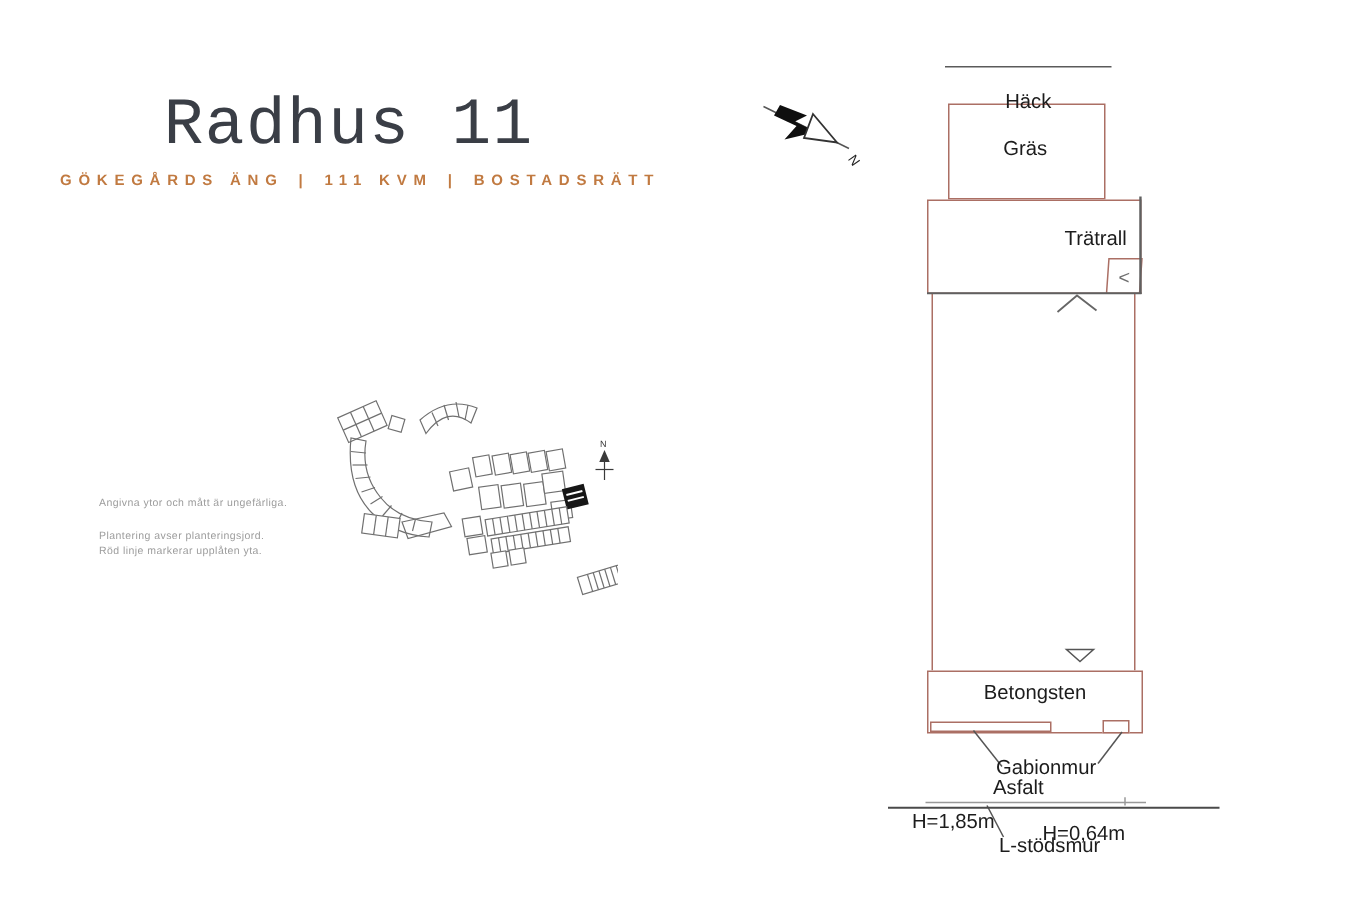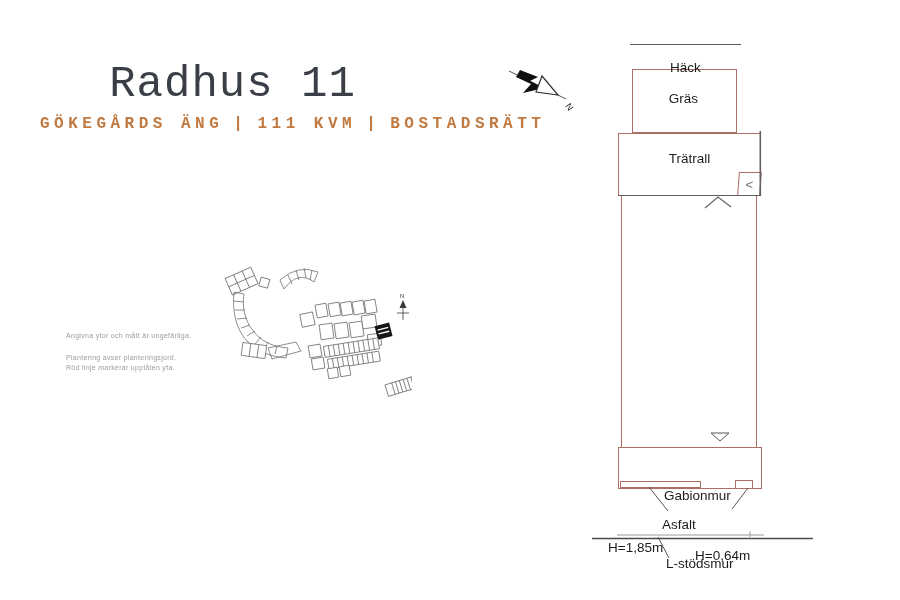--- a/index.html
+++ b/index.html
@@ -3,22 +3,22 @@
 <meta charset="utf-8">
 <style>
   html,body{margin:0;padding:0;background:#fff;}
   .page{position:relative;width:900px;height:600px;background:#ffffff;overflow:hidden;
         font-family:"Liberation Sans", sans-serif;}
 
   
   .header{position:absolute;left:40px;top:62px;width:385px;text-align:center;}
   .title{font-family:Liberation Mono, monospace;font-weight:400;color:#3a3e46;
          font-size:44px;line-height:44px;margin:0;letter-spacing:1px;}
-  .subtitle{margin-top:9px;font-size:16px;font-weight:bold;color:#c17a41;
-            letter-spacing:4.5px;white-space:nowrap;font-family:Liberation Mono, monospace;}
+  .subtitle{margin-top:9px;font-size:10px;font-weight:bold;color:#c17a41;
+            letter-spacing:4.5px;white-space:nowrap;}
   .subtitle .sep{margin:0 10px;color:#c17a41;}
 
   
   .notes{position:absolute;left:66px;top:331px;color:#9c9c9c;font-size:7px;
          line-height:10.5px;letter-spacing:0.3px;}
   .notes p{margin:0;}
   .notes p.gap{margin-top:11px;}
 
   
   .box{position:absolute;border:1px solid #ab6f64;background:#fff;box-sizing:border-box;}
@@ -33,23 +33,23 @@
             border-left:1px solid #ab6f64;border-right:1px solid #ab6f64;box-sizing:border-box;}
   .betong-box{left:618px;top:447px;width:144px;height:42px;}
   .gabion-strip-left{left:620px;top:481px;width:81px;height:7px;}
   .gabion-strip-right{left:735px;top:480px;width:18px;height:9px;}
 
   
   .dlabel{position:absolute;color:#1c1c1c;font-size:13.5px;line-height:16px;white-space:nowrap;}
   .center{text-align:center;}
   .lab-hack{left:630px;top:48px;width:111px;margin-top:12px;}
   .lab-gras{left:631px;top:91px;width:105px;}
-  .lab-tratrall{left:618px;top:151px;width:143px;}
+  .lab-tratrall{left:618px;top:151px;width:143px;padding-left:41px;}
   .lab-betong{left:618px;top:454px;width:144px;}
-  .lab-gabion{left:664px;top:488px;}
+  .lab-gabion{left:664px;top:504px;}
   .lab-asfalt{left:662px;top:517px;text-align:right;}
   .lab-h-left{left:608px;top:540px;}
   .lab-h-right{left:695px;top:548px;}
   .lab-lwall{left:666px;top:556px;}
 
   .overlay{position:absolute;left:0;top:0;pointer-events:none;}
   svg text{font-family:"Liberation Sans", sans-serif;}
 </style>
 </head>
 <body>
@@ -206,19 +206,20 @@
     <line x1="617" y1="535" x2="764" y2="535" stroke="#999" stroke-width="1"></line>
     <line x1="750" y1="531.5" x2="750" y2="537" stroke="#999" stroke-width="1"></line>
     <line x1="592" y1="538.5" x2="813" y2="538.5" stroke="#4a4a4a" stroke-width="1.4"></line>
   </svg>
 
   <div class="dlabel center lab-hack">Häck</div>
   <div class="dlabel center lab-gras">Gräs</div>
   <div class="dlabel center lab-tratrall">
     <div>Trätrall</div>
   </div>
+  <div class="dlabel center lab-betong">Betongsten</div>
   <div class="dlabel lab-gabion">Gabionmur</div>
   <div class="dlabel lab-asfalt">Asfalt</div>
   <div class="dlabel lab-h-left">H=1,85m</div>
   <div class="dlabel lab-h-right">H=0,64m</div>
   <div class="dlabel lab-lwall">L-stödsmur</div>
 
 </div>
 
 </body></html>

